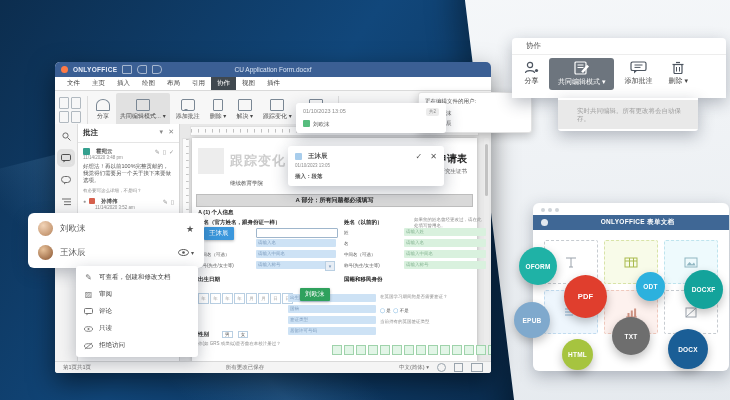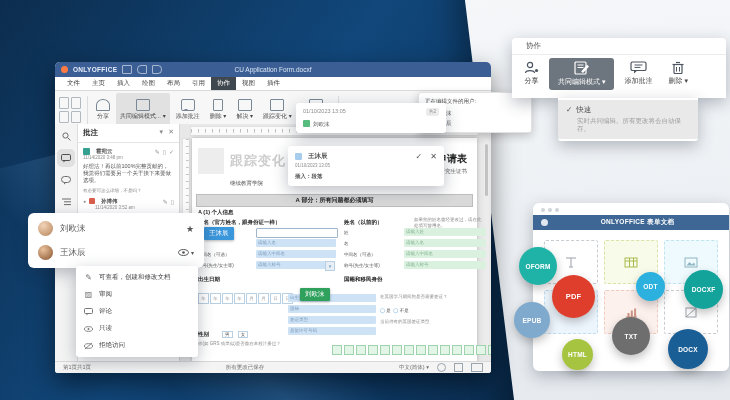--- a/index.html
+++ b/index.html
@@ -421,21 +421,20 @@
             <line x1="4.5" y1="6" x2="4.5" y2="10.5" stroke="#4d5560"></line>
             <line x1="7.5" y1="6" x2="7.5" y2="10.5" stroke="#4d5560"></line>
           </svg>
         <span><span>删除</span> ▾</span>
       </div>
     </div>
   </div>
 
   <div class="abs card" style="left:558px;top:98px;width:140px;border-radius:0 0 3px 3px;padding:2px 0;">
     <div style="background:#e9e9e9;padding:5px 8px;">
-      <div class="t7 dgray"><span style="margin-right:4px;">✓</span><span>快速</span></div>
       <div class="t6" style="color:#a0a0a0;margin-top:2px;margin-left:11px;">实时共同编辑。所有更改将会自动保存。</div>
     </div>
   </div>
 
   <div class="abs card" style="left:533px;top:203px;width:196px;height:168px;border-radius:6px;">
     <div style="display:flex;gap:3px;padding:5px 0 3px 8px;">
       <span style="width:4px;height:4px;border-radius:50%;background:#cfd4d9;"></span>
       <span style="width:4px;height:4px;border-radius:50%;background:#cfd4d9;"></span>
       <span style="width:4px;height:4px;border-radius:50%;background:#cfd4d9;"></span>
     </div>
@@ -483,21 +482,21 @@
       <div class="tile">
           <svg width="12" height="11" viewBox="0 0 12 11">
             <rect x="1" y="1" width="10" height="9" fill="none" stroke="#9aa2ab"></rect>
             <line x1="1" y1="10" x2="11" y2="1" stroke="#9aa2ab"></line>
           </svg>
         </div>
     </div>
   </div>
 
   <div class="circle" style="left: 519px; top: 247px; width: 38px; height: 38px; font-size: 6.5px; background: rgb(31, 178, 166);">OFORM</div>
-  <div class="circle" style="left: 552px; top: 275px; width: 43px; height: 43px; font-size: 7.5px; background: rgb(224, 62, 45);">PDF</div>
+  <div class="circle" style="left: 564px; top: 275px; width: 43px; height: 43px; font-size: 7.5px; background: rgb(224, 62, 45);">PDF</div>
   <div class="circle" style="left: 636px; top: 272px; width: 29px; height: 29px; font-size: 6.5px; background: rgb(44, 177, 222);">ODT</div>
   <div class="circle" style="left: 684px; top: 270px; width: 39px; height: 39px; font-size: 6.5px; background: rgb(19, 163, 155);">DOCXF</div>
   <div class="circle" style="left: 514px; top: 302px; width: 36px; height: 36px; font-size: 6.5px; background: rgb(127, 169, 205);">EPUB</div>
   <div class="circle" style="left: 612px; top: 317px; width: 38px; height: 38px; font-size: 6.5px; background: rgb(110, 110, 110);">TXT</div>
   <div class="circle" style="left: 562px; top: 339px; width: 31px; height: 31px; font-size: 6.5px; background: rgb(166, 196, 63);">HTML</div>
   <div class="circle" style="left: 668px; top: 329px; width: 40px; height: 40px; font-size: 6.5px; background: rgb(26, 94, 150);">DOCX</div>
 
 </div>
 
 </body></html>

